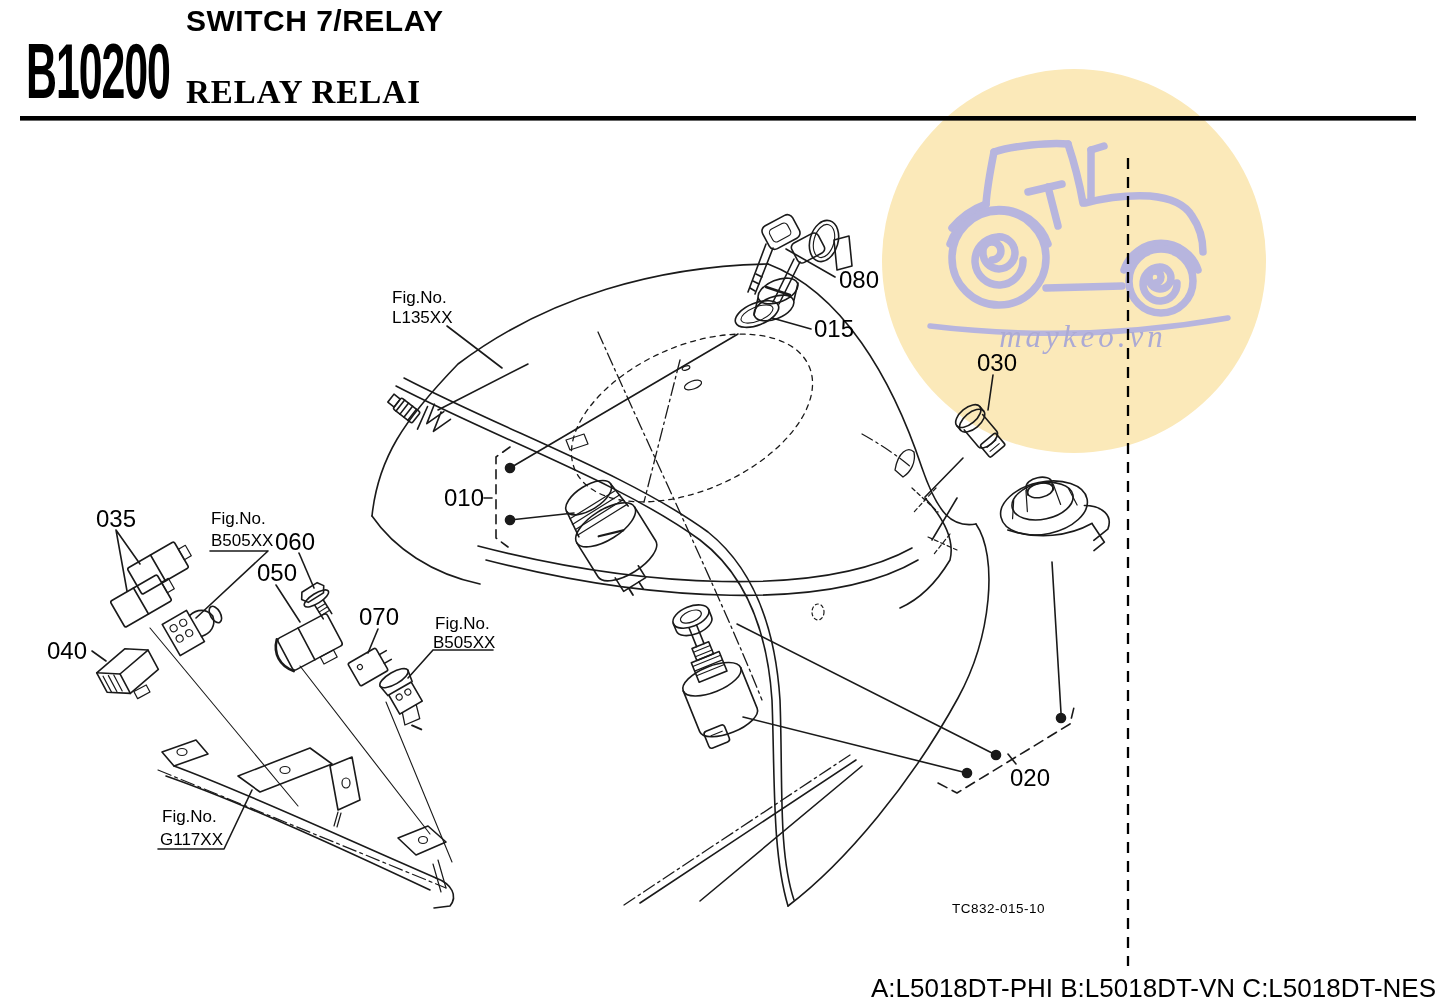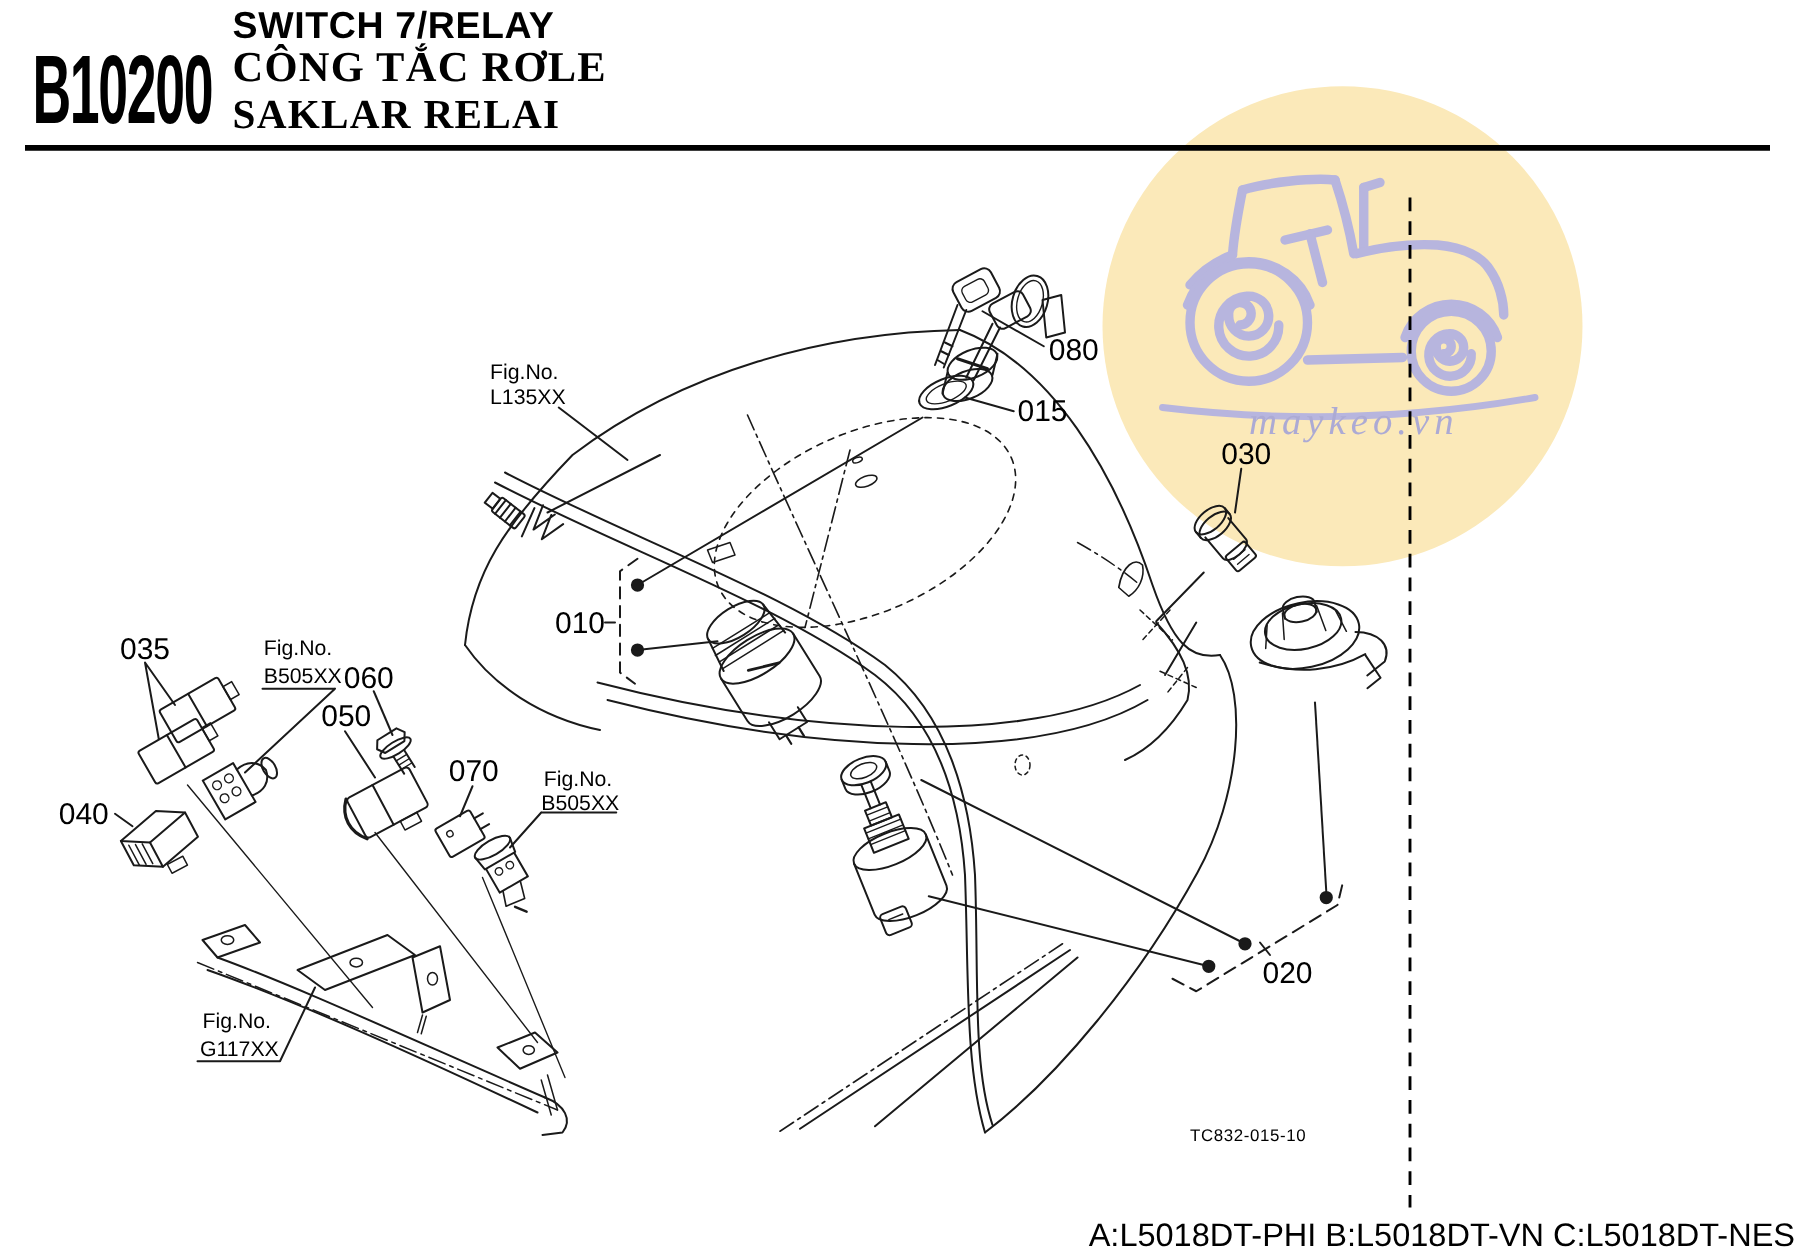--- a/index.html
+++ b/index.html
@@ -21,22 +21,21 @@
   .footer{font-size:26px;}
   .wmtext{font-family:"Liberation Serif",serif;font-style:italic;font-size:31px;letter-spacing:4px;fill:#ACAAD4;}
 </style>
 </head>
 <body>
 
 <div class="page">
 
   <div class="hdr-code">B10200</div>
   <div class="hdr-t1">SWITCH 7/RELAY</div>
-  <div class="hdr-t2">CÔNG TẮC RƠLE</div>
-  <div class="hdr-t3">SAKLAR RELAI</div>
+  <div class="hdr-t3">RELAY RELAI</div>
 
   <svg width="1438" height="1004" viewBox="0 0 1438 1004">
 
     <g>
       <circle cx="1074" cy="261" r="192" fill="#FBE9B9"></circle>
       <g stroke="#B7B5DE" stroke-width="7.5" fill="none" stroke-linecap="round" stroke-linejoin="round">
 
         <path d="M 994,152 C 1012,146 1050,142 1068,144"></path>
         <path d="M 994,152 C 990,172 987,190 986,204"></path>
         <path d="M 1068,144 C 1074,162 1080,186 1083,203"></path>

